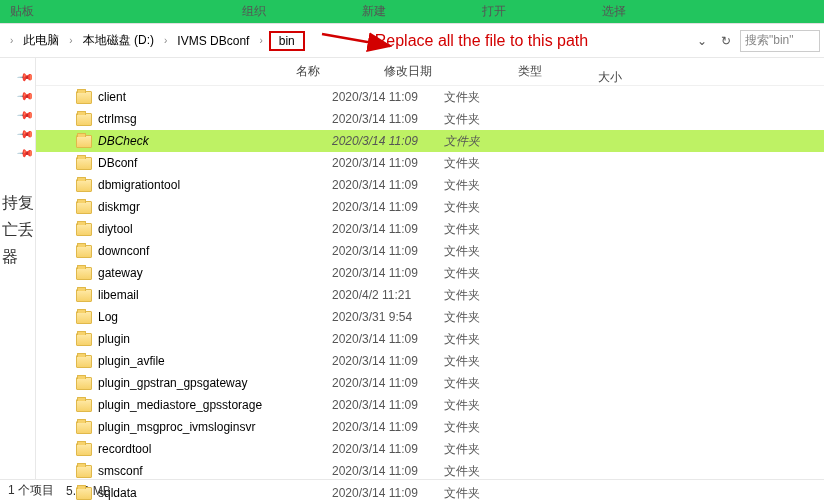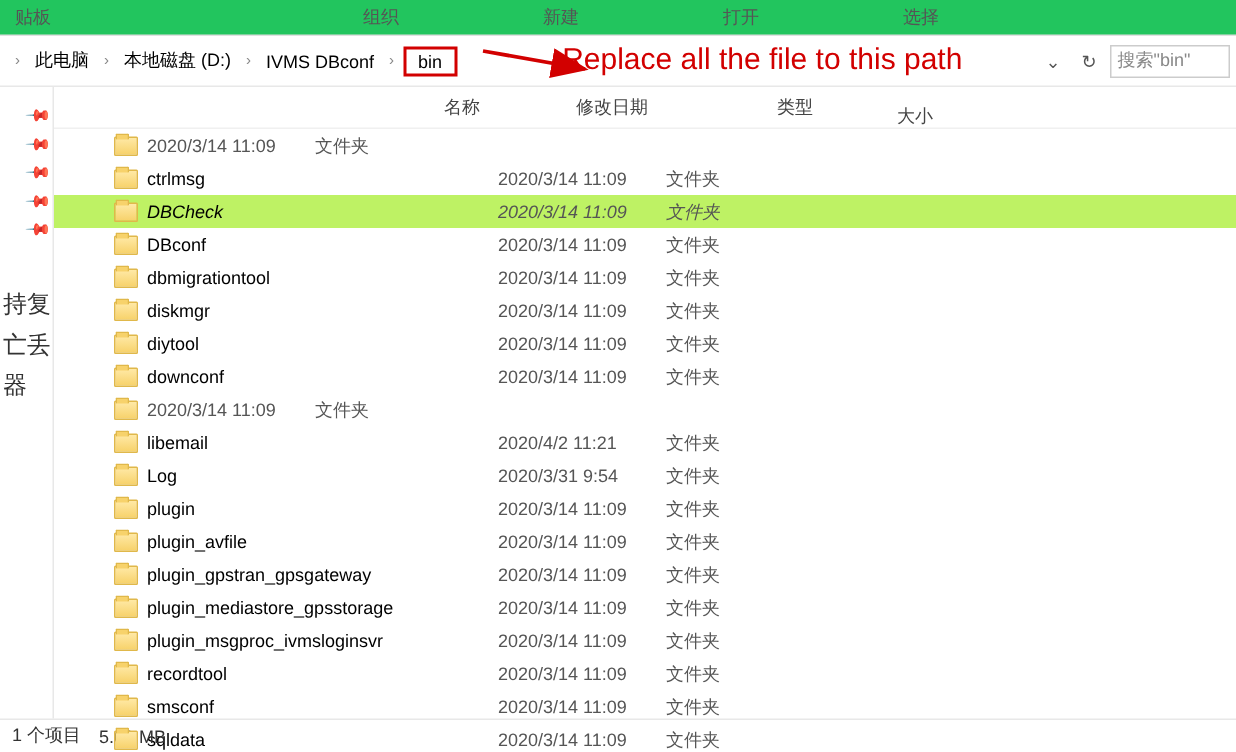--- a/index.html
+++ b/index.html
@@ -13,21 +13,21 @@
   .ribbon .rtab { width: 120px; text-align: center; }
 
   .address-bar {
     height: 34px; display: flex; align-items: center; padding: 0 4px 0 0;
     border-bottom: 1px solid #e8e8e8;
   }
   .crumbs { display: flex; align-items: center; flex: 1; height: 100%; padding-left: 4px; }
   .csep { margin: 0 6px; color: #888; font-size: 10px; }
   .crumb { padding: 2px 4px; color: #000; }
   .crumb.box { border: 2px solid #d20000; padding: 1px 8px; }
-  .annot { color: #d20000; font-size: 20px; margin-left: 70px; position: relative; }
+  .annot { color: #d20000; font-size: 16px; margin-left: 70px; position: relative; }
   .arrow-svg { position: absolute; left: 318px; top: 28px; pointer-events: none; }
   .nav-right { display: flex; align-items: center; gap: 4px; margin-left: auto; }
   .nav-btn { width: 20px; height: 20px; display:flex; align-items:center; justify-content:center; color:#555; }
   .search { border: 1px solid #ccc; height: 22px; width: 80px; padding: 0 4px; color: #888; display:flex; align-items:center; font-size:12px; }
 
   .main { display: flex; height: calc(501px - 24px - 34px - 22px); }
   .sidebar { width: 36px; border-right: 1px solid #e8e8e8; padding-top: 8px; }
   .pin { color: #888; font-size: 11px; margin: 6px 0 6px 18px; transform: rotate(45deg); }
   .sidetext { font-size: 16px; color: #333; margin: 6px 2px; white-space: nowrap; overflow: hidden; }
 
@@ -108,20 +108,21 @@
   <div class="content">
     <div class="cols">
       <div class="col-name">名称</div>
       <div class="col-date">修改日期</div>
       <div class="col-type">类型</div>
       <div class="col-size">大小</div>
     </div>
     <div class="rows" id="rows">
         <div class="row">
           <span class="folder-icon"></span>
+          <span class="r-name">client</span>
           <span class="r-date">2020/3/14 11:09</span>
           <span class="r-type">文件夹</span>
           <span class="r-size"></span>
         </div>
         <div class="row">
           <span class="folder-icon"></span>
           <span class="r-name">ctrlmsg</span>
           <span class="r-date">2020/3/14 11:09</span>
           <span class="r-type">文件夹</span>
           <span class="r-size"></span>
@@ -163,20 +164,21 @@
         </div>
         <div class="row">
           <span class="folder-icon"></span>
           <span class="r-name">downconf</span>
           <span class="r-date">2020/3/14 11:09</span>
           <span class="r-type">文件夹</span>
           <span class="r-size"></span>
         </div>
         <div class="row">
           <span class="folder-icon"></span>
+          <span class="r-name">gateway</span>
           <span class="r-date">2020/3/14 11:09</span>
           <span class="r-type">文件夹</span>
           <span class="r-size"></span>
         </div>
         <div class="row">
           <span class="folder-icon"></span>
           <span class="r-name">libemail</span>
           <span class="r-date">2020/4/2 11:21</span>
           <span class="r-type">文件夹</span>
           <span class="r-size"></span>

